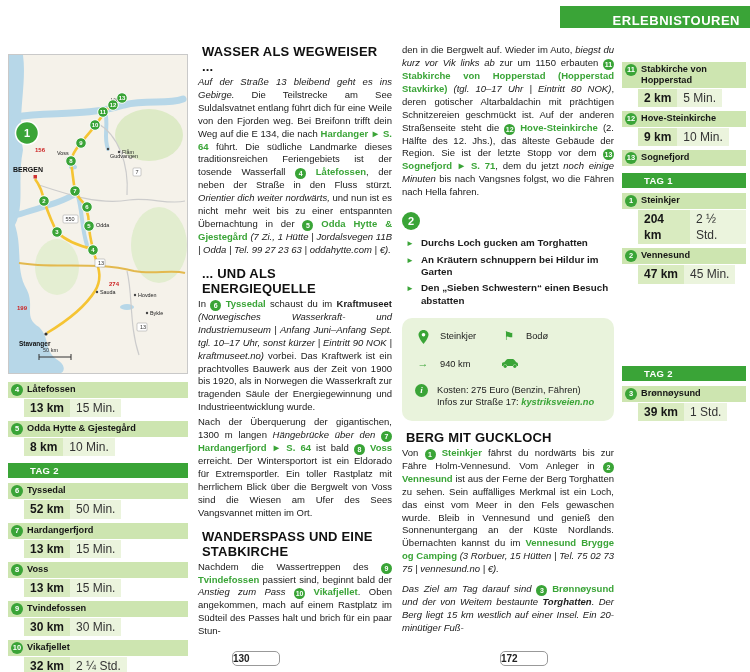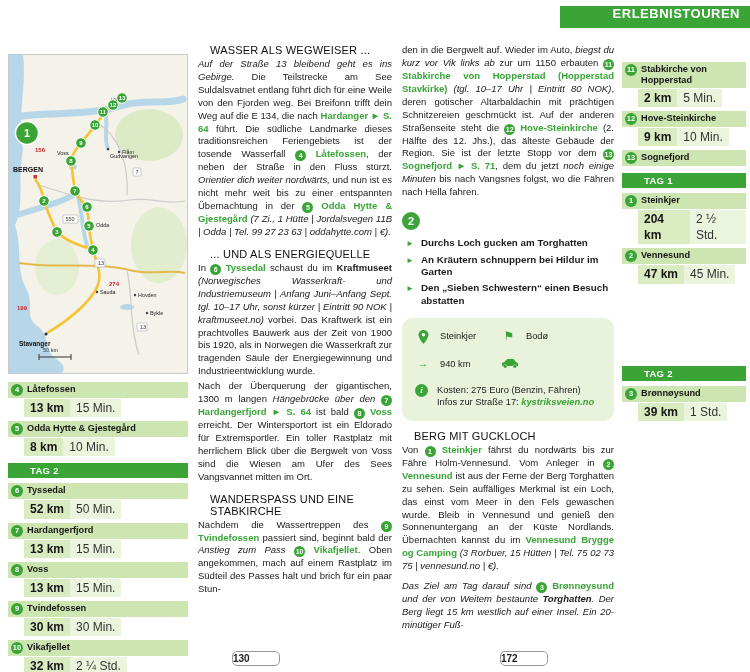--- a/index.html
+++ b/index.html
@@ -10,33 +10,33 @@
     --bar3:#ebf4dd;
     --ibox:#e9f3dc;
     --ink:#1e1e1e;
   }
   *{box-sizing:border-box;margin:0;padding:0}
   html,body{width:750px;height:672px;background:#fff;font-family:"Liberation Sans",sans-serif;color:var(--ink);overflow:hidden}
   .page{position:relative;width:750px;height:672px;background:#fff}
 
   
   .header-bar{position:absolute;top:6px;right:0;width:190px;height:22px;background:var(--green);color:#fff;
-    display:flex;align-items:flex-start;justify-content:flex-end;padding-right:10px;font-size:13px;font-weight:bold;letter-spacing:.5px}
+    display:flex;align-items:flex-end;justify-content:flex-end;padding-right:10px;font-size:13px;font-weight:bold;letter-spacing:.5px}
 
   
   .map-box{position:absolute;left:8px;top:54px;width:180px;height:320px;border:1px solid #c9c9c9;background:#f5f2ea}
   .map-box svg{display:block}
 
   
   .col-mid{position:absolute;left:198px;top:44px;width:194px}
   .col-right{position:absolute;left:402px;top:44px;width:212px}
   .left-list{position:absolute;left:8px;top:382px;width:180px}
   .sidebar-right{position:absolute;left:622px;top:62px;width:124px}
 
-  h3.sec{font-size:11px;font-weight:normal;color:#101010;letter-spacing:.2px;margin:9px 12px 2px}
+  h3.sec{font-size:13px;font-weight:bold;color:#101010;letter-spacing:.2px;margin:9px 4px 2px}
   h3.sec:first-child{margin-top:0}
   p.body{font-size:9.5px;line-height:1.36;text-align:justify;color:#202020;margin:0 0 2px}
 
   .g{color:var(--green);font-weight:bold}
   .b{font-weight:bold}
   .i{font-style:italic}
   .bi{font-weight:bold;font-style:italic}
   .cnum{display:inline-block;width:11px;height:11px;line-height:11px;border-radius:50%;background:var(--green);
     color:#fff;font-size:7px;font-weight:bold;text-align:center;font-style:normal;vertical-align:-1px}
 

